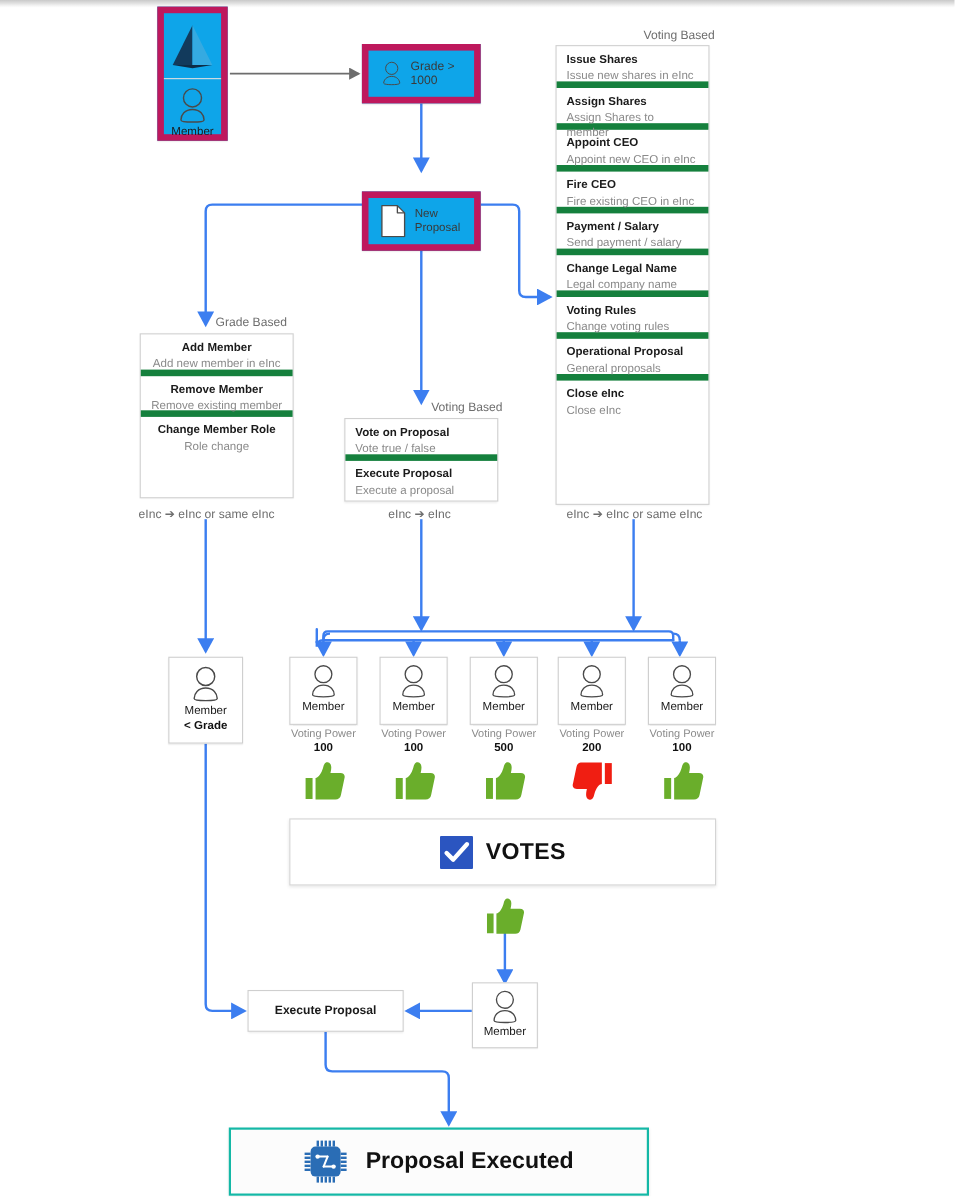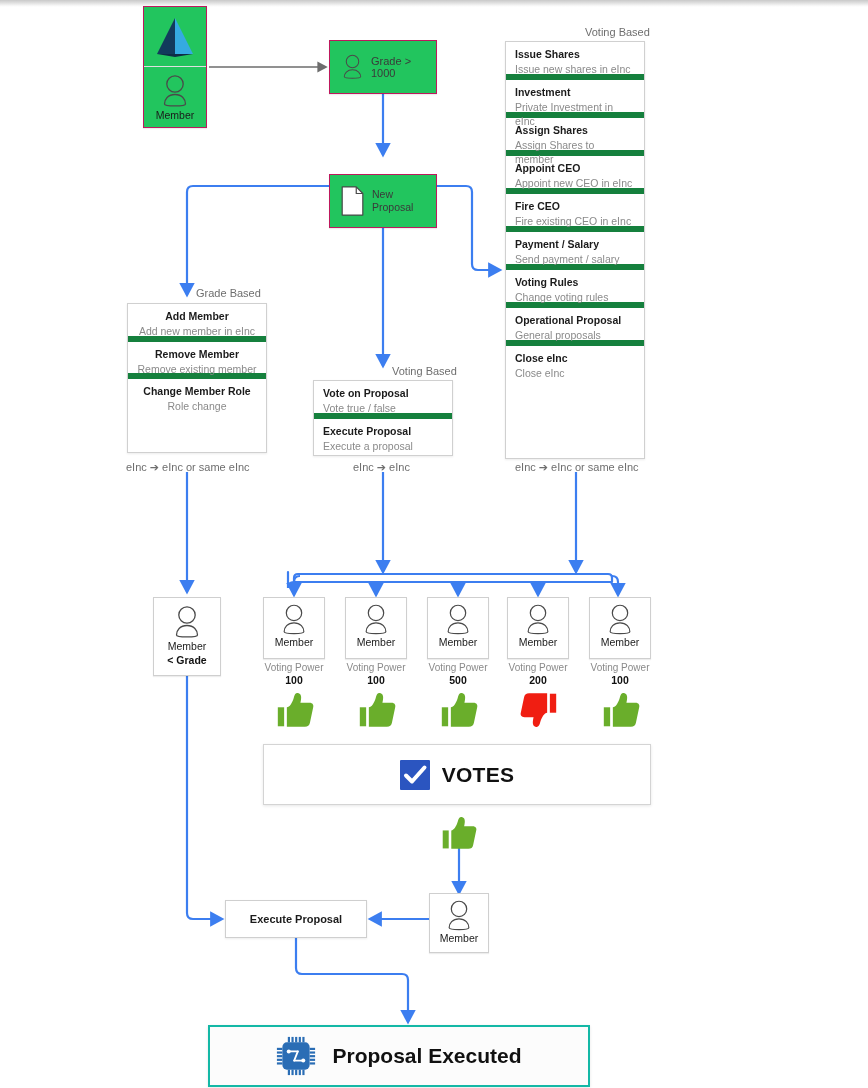--- a/index.html
+++ b/index.html
@@ -18,22 +18,22 @@
   #topstrip {
     position: absolute; left: 0; top: 0; width: 868px; height: 7px;
     background: linear-gradient(to bottom, #c9c9c9 0%, #e2e2e2 45%, #f7f7f7 80%, #ffffff 100%);
   }
   .svg-layer {
     position: absolute; left: 0; top: 0; width: 868px; height: 1088px;
     pointer-events: none;
   }
   .node {
     position: absolute;
-    background: #22c55e;
-    border: 1px solid #be185d;
+    background: #0ea5e9;
+    border: 6px solid #be185d;
     box-shadow: 0 1px 1px rgba(0,0,0,0.07);
   }
   .lbl-small {
     position: absolute;
     font-size: 11px;
     color: #6e6e6e;
     white-space: nowrap;
   }
   
   .list-card { position: absolute; background:#fff; border:1px solid #d0d0d0; box-shadow:0 1px 2px rgba(0,0,0,0.08); }
@@ -198,38 +198,38 @@
   </div>
   <div class="lbl-small" style="left:353px; top:461px;">eInc ➔ eInc</div>
 
   <div class="lbl-small" style="left:585px; top:26px;">Voting Based</div>
   <div class="list-card" style="left:505px; top:41px; width:140px; height:418px;">
     <div class="list-row" style="height:38px;">
       <div class="t">Issue Shares</div>
       <div class="s">Issue new shares in eInc</div>
     </div>
     <div class="list-row" style="height:38px;">
-      <div class="t">Investment</div>
-      <div class="s">Private Investment in eInc</div>
-    </div>
-    <div class="list-row" style="height:38px;">
       <div class="t">Assign Shares</div>
       <div class="s">Assign Shares to member</div>
     </div>
     <div class="list-row" style="height:38px;">
       <div class="t">Appoint CEO</div>
       <div class="s">Appoint new CEO in eInc</div>
     </div>
     <div class="list-row" style="height:38px;">
       <div class="t">Fire CEO</div>
       <div class="s">Fire existing CEO in eInc</div>
     </div>
     <div class="list-row" style="height:38px;">
       <div class="t">Payment / Salary</div>
       <div class="s">Send payment / salary</div>
+    </div>
+    <div class="list-row" style="height:38px;">
+      <div class="t">Change Legal Name</div>
+      <div class="s">Legal company name</div>
     </div>
     <div class="list-row" style="height:38px;">
       <div class="t">Voting Rules</div>
       <div class="s">Change voting rules</div>
     </div>
     <div class="list-row" style="height:38px;">
       <div class="t">Operational Proposal</div>
       <div class="s">General proposals</div>
     </div>
     <div class="list-row" style="height:38px;">

